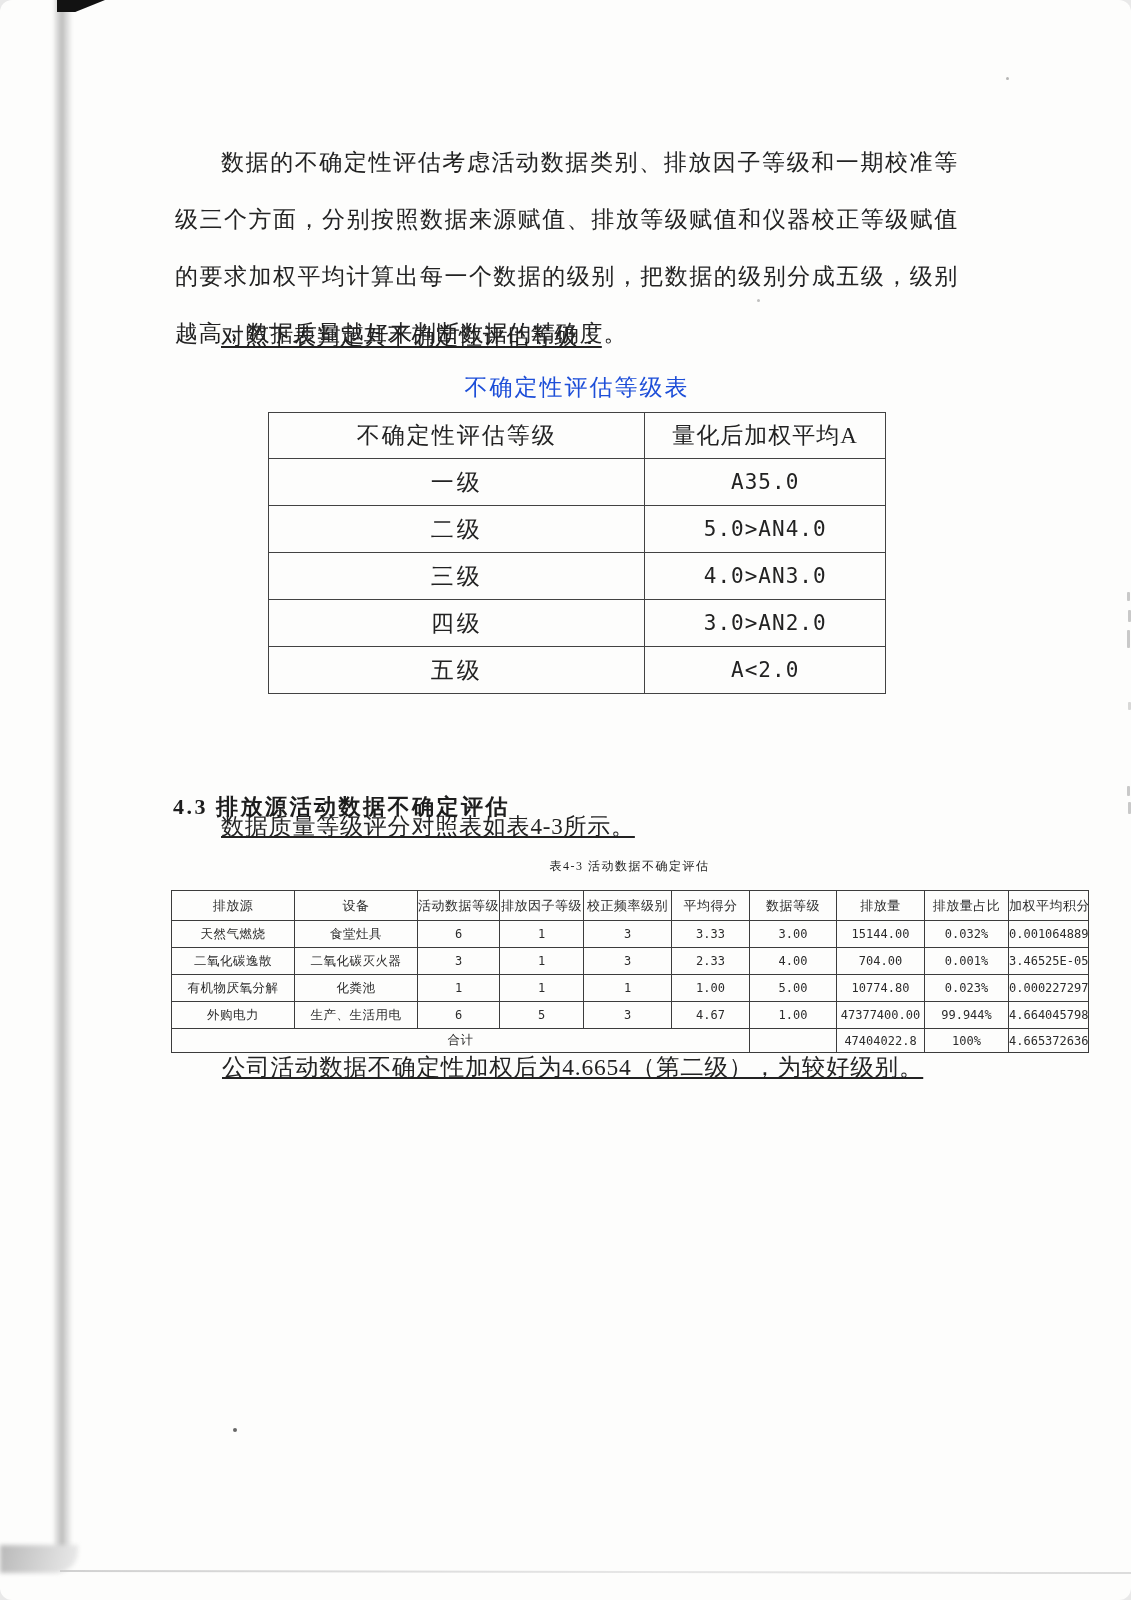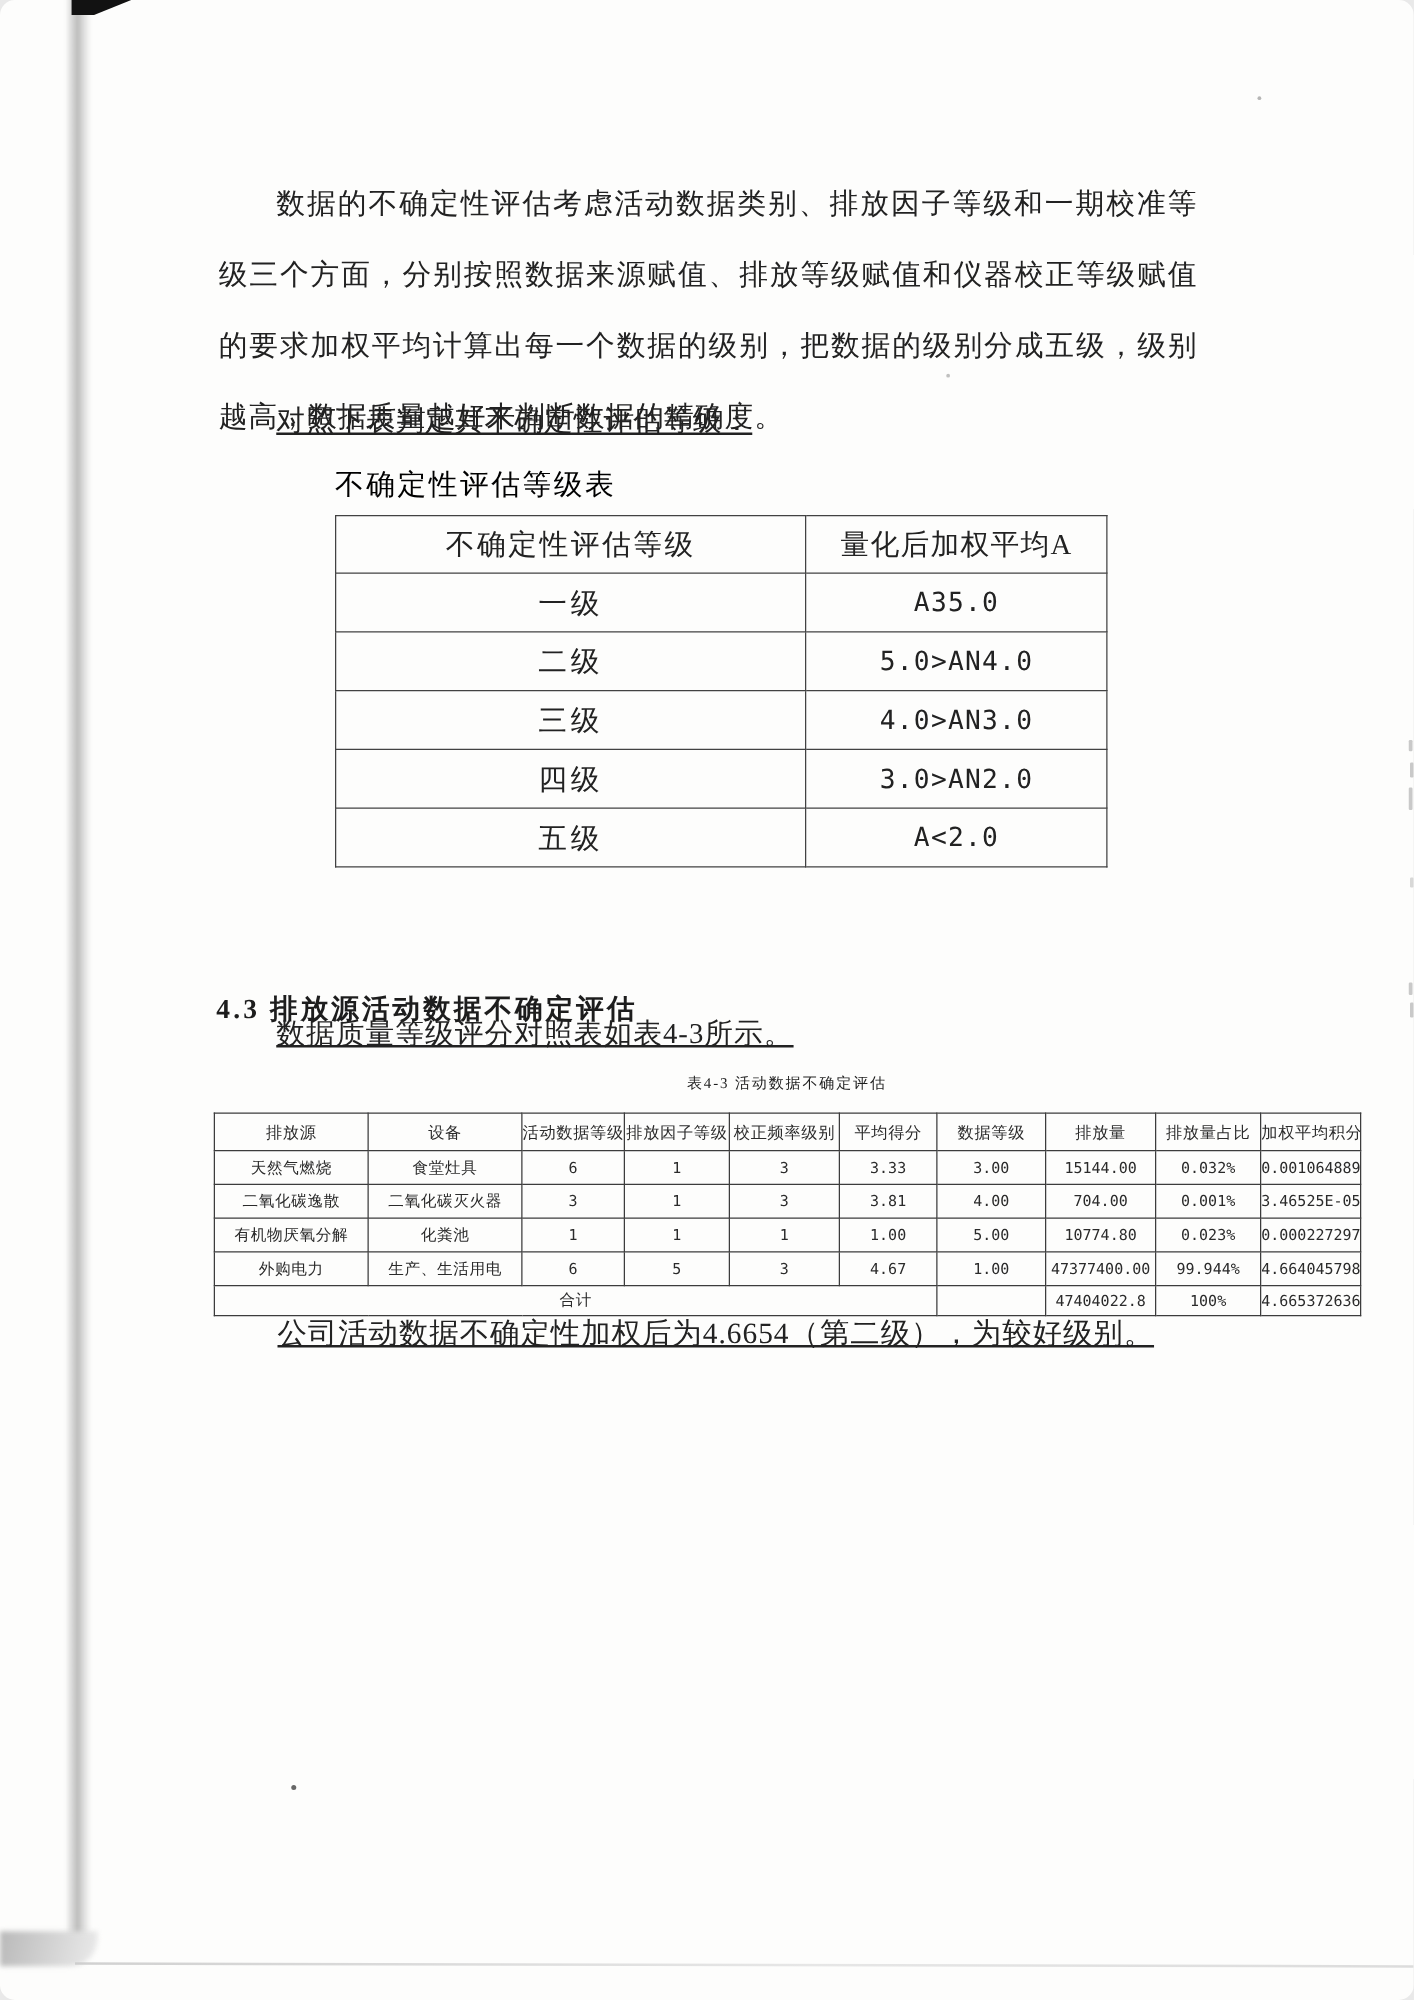--- a/index.html
+++ b/index.html
@@ -55,21 +55,21 @@
   .para-1{top:134px;}
   .line{
     position:absolute;left:175px;font-size:23px;letter-spacing:.8px;
     line-height:34px;text-indent:2em;color:#222;white-space:nowrap;text-decoration:underline;
   }
   .para-2{top:320px;}
   .para-3{top:810px;}
   .para-4{top:1050px;font-size:23.5px;}
   .tbl1-title{
     position:absolute;left:268px;top:372px;width:618px;
-    font-size:23px;letter-spacing:2px;text-align:left;color:#000000;
+    font-size:23px;letter-spacing:2px;text-align:center;color:#1d4ed8;
   }
   .section-heading{
     position:absolute;left:173px;top:792px;
     font-size:22px;font-weight:700;letter-spacing:2.5px;color:#1d1d1d;
   }
   .tbl2-caption{
     position:absolute;left:171px;top:858px;width:917px;
     font-size:12px;font-weight:400;letter-spacing:1.5px;text-align:center;color:#1e1e1e;
   }
   
@@ -210,21 +210,21 @@
         <td class="num">15144.00</td>
         <td class="num">0.032%</td>
         <td class="num">0.001064889</td>
       </tr>
       <tr>
         <td class="cn">二氧化碳逸散</td>
         <td class="cn">二氧化碳灭火器</td>
         <td class="num">3</td>
         <td class="num">1</td>
         <td class="num">3</td>
-        <td class="num">3.81</td>
+        <td class="num">2.33</td>
         <td class="num">4.00</td>
         <td class="num">704.00</td>
         <td class="num">0.001%</td>
         <td class="num">3.46525E-05</td>
       </tr>
       <tr>
         <td class="cn">有机物厌氧分解</td>
         <td class="cn">化粪池</td>
         <td class="num">1</td>
         <td class="num">1</td>

